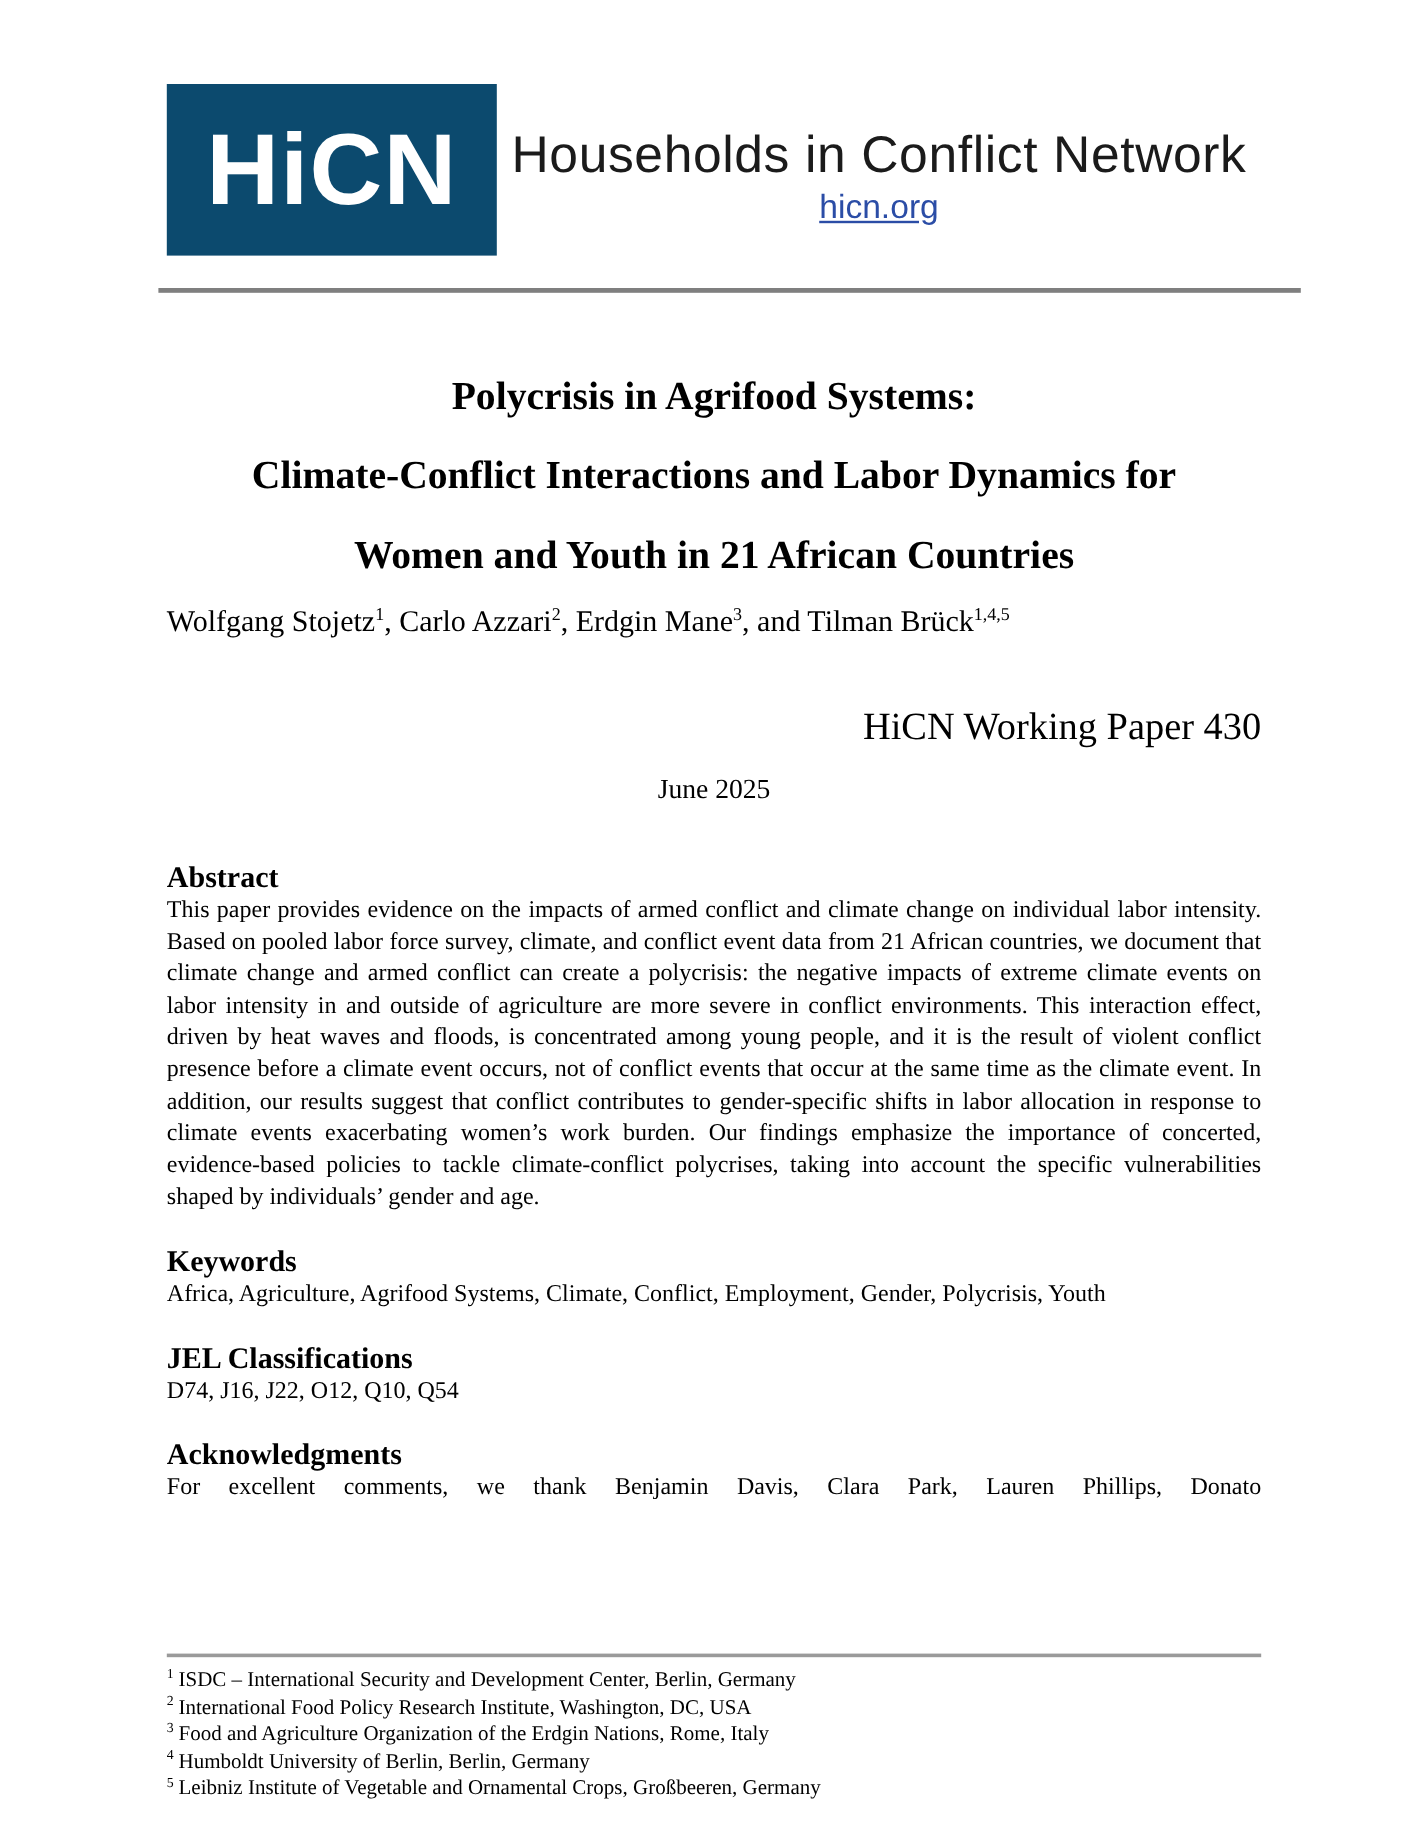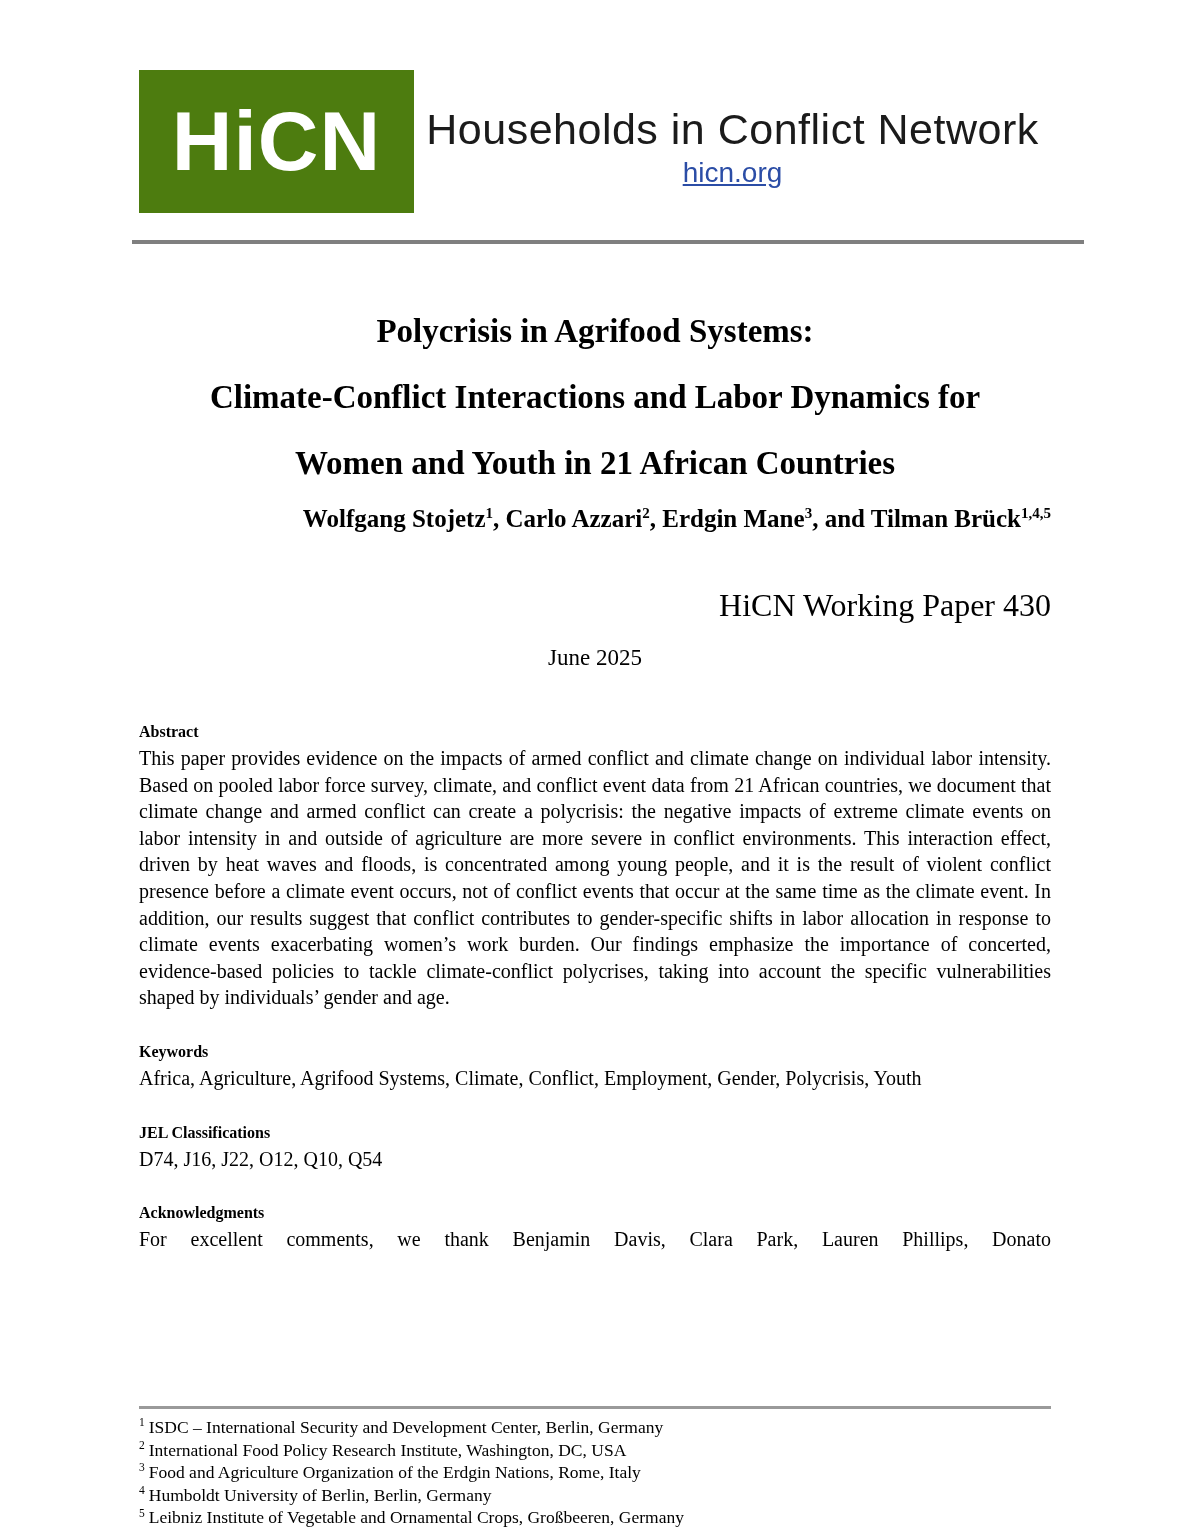--- a/index.html
+++ b/index.html
@@ -19,21 +19,21 @@
 
   
   .header {
     display: flex;
     align-items: stretch;
     margin-top: 70px;
     height: 143px;
   }
   .logo {
     width: 275px; height: 143px;
-    background: #4d7c0f;
+    background: #0c4a6e;
     color: #ffffff;
     font-family: "Liberation Sans", sans-serif;
     font-weight: bold;
     font-size: 84px;
     letter-spacing: 1px;
     display: flex; align-items: center; justify-content: center;
     flex: none;
     user-select: none;
   }
   .header-text {
@@ -70,24 +70,23 @@
     margin: 54px 0 0 0;
     text-align: center;
     font-size: 33px;
     font-weight: bold;
     color: #000;
   }
   .title-line { display: block; line-height: 66px; text-align: center; }
 
   .authors {
     margin: 5px 0 0 0;
-    text-align: right;
+    text-align: left;
     font-size: 25px;
     line-height: 36px;
-    font-weight: bold;
   }
   .authors sup { font-size: 15px; line-height: 0; }
 
   .series {
     margin: 46px 0 0 0;
     text-align: right;
     font-size: 32px;
     line-height: 44px;
   }
   .date {
@@ -95,36 +94,36 @@
     text-align: center;
     font-size: 23px;
     line-height: 30px;
   }
 
   
   .section { margin-top: 27px; }
   .section-abstract { margin-top: 45px; }
   .section h2 {
     margin: 0;
-    font-size: 16px;
+    font-size: 25px;
     line-height: 27px;
     font-weight: bold;
   }
   .body-text {
     margin: 0;
     font-size: 20px;
     line-height: 26.6px;
     text-align: justify;
   }
   .force-justify { text-align-last: justify; }
 
   
   .footnotes {
     position: absolute;
-    left: 0; top: 1336px;
+    left: 0; top: 1308px;
     width: 100%;
   }
   .footnote-rule {
     height: 3px;
     background: #9a9a9a;
     width: 912px;
   }
   .footnote-list { margin-top: 7px; }
   .footnote {
     font-size: 17.5px;

